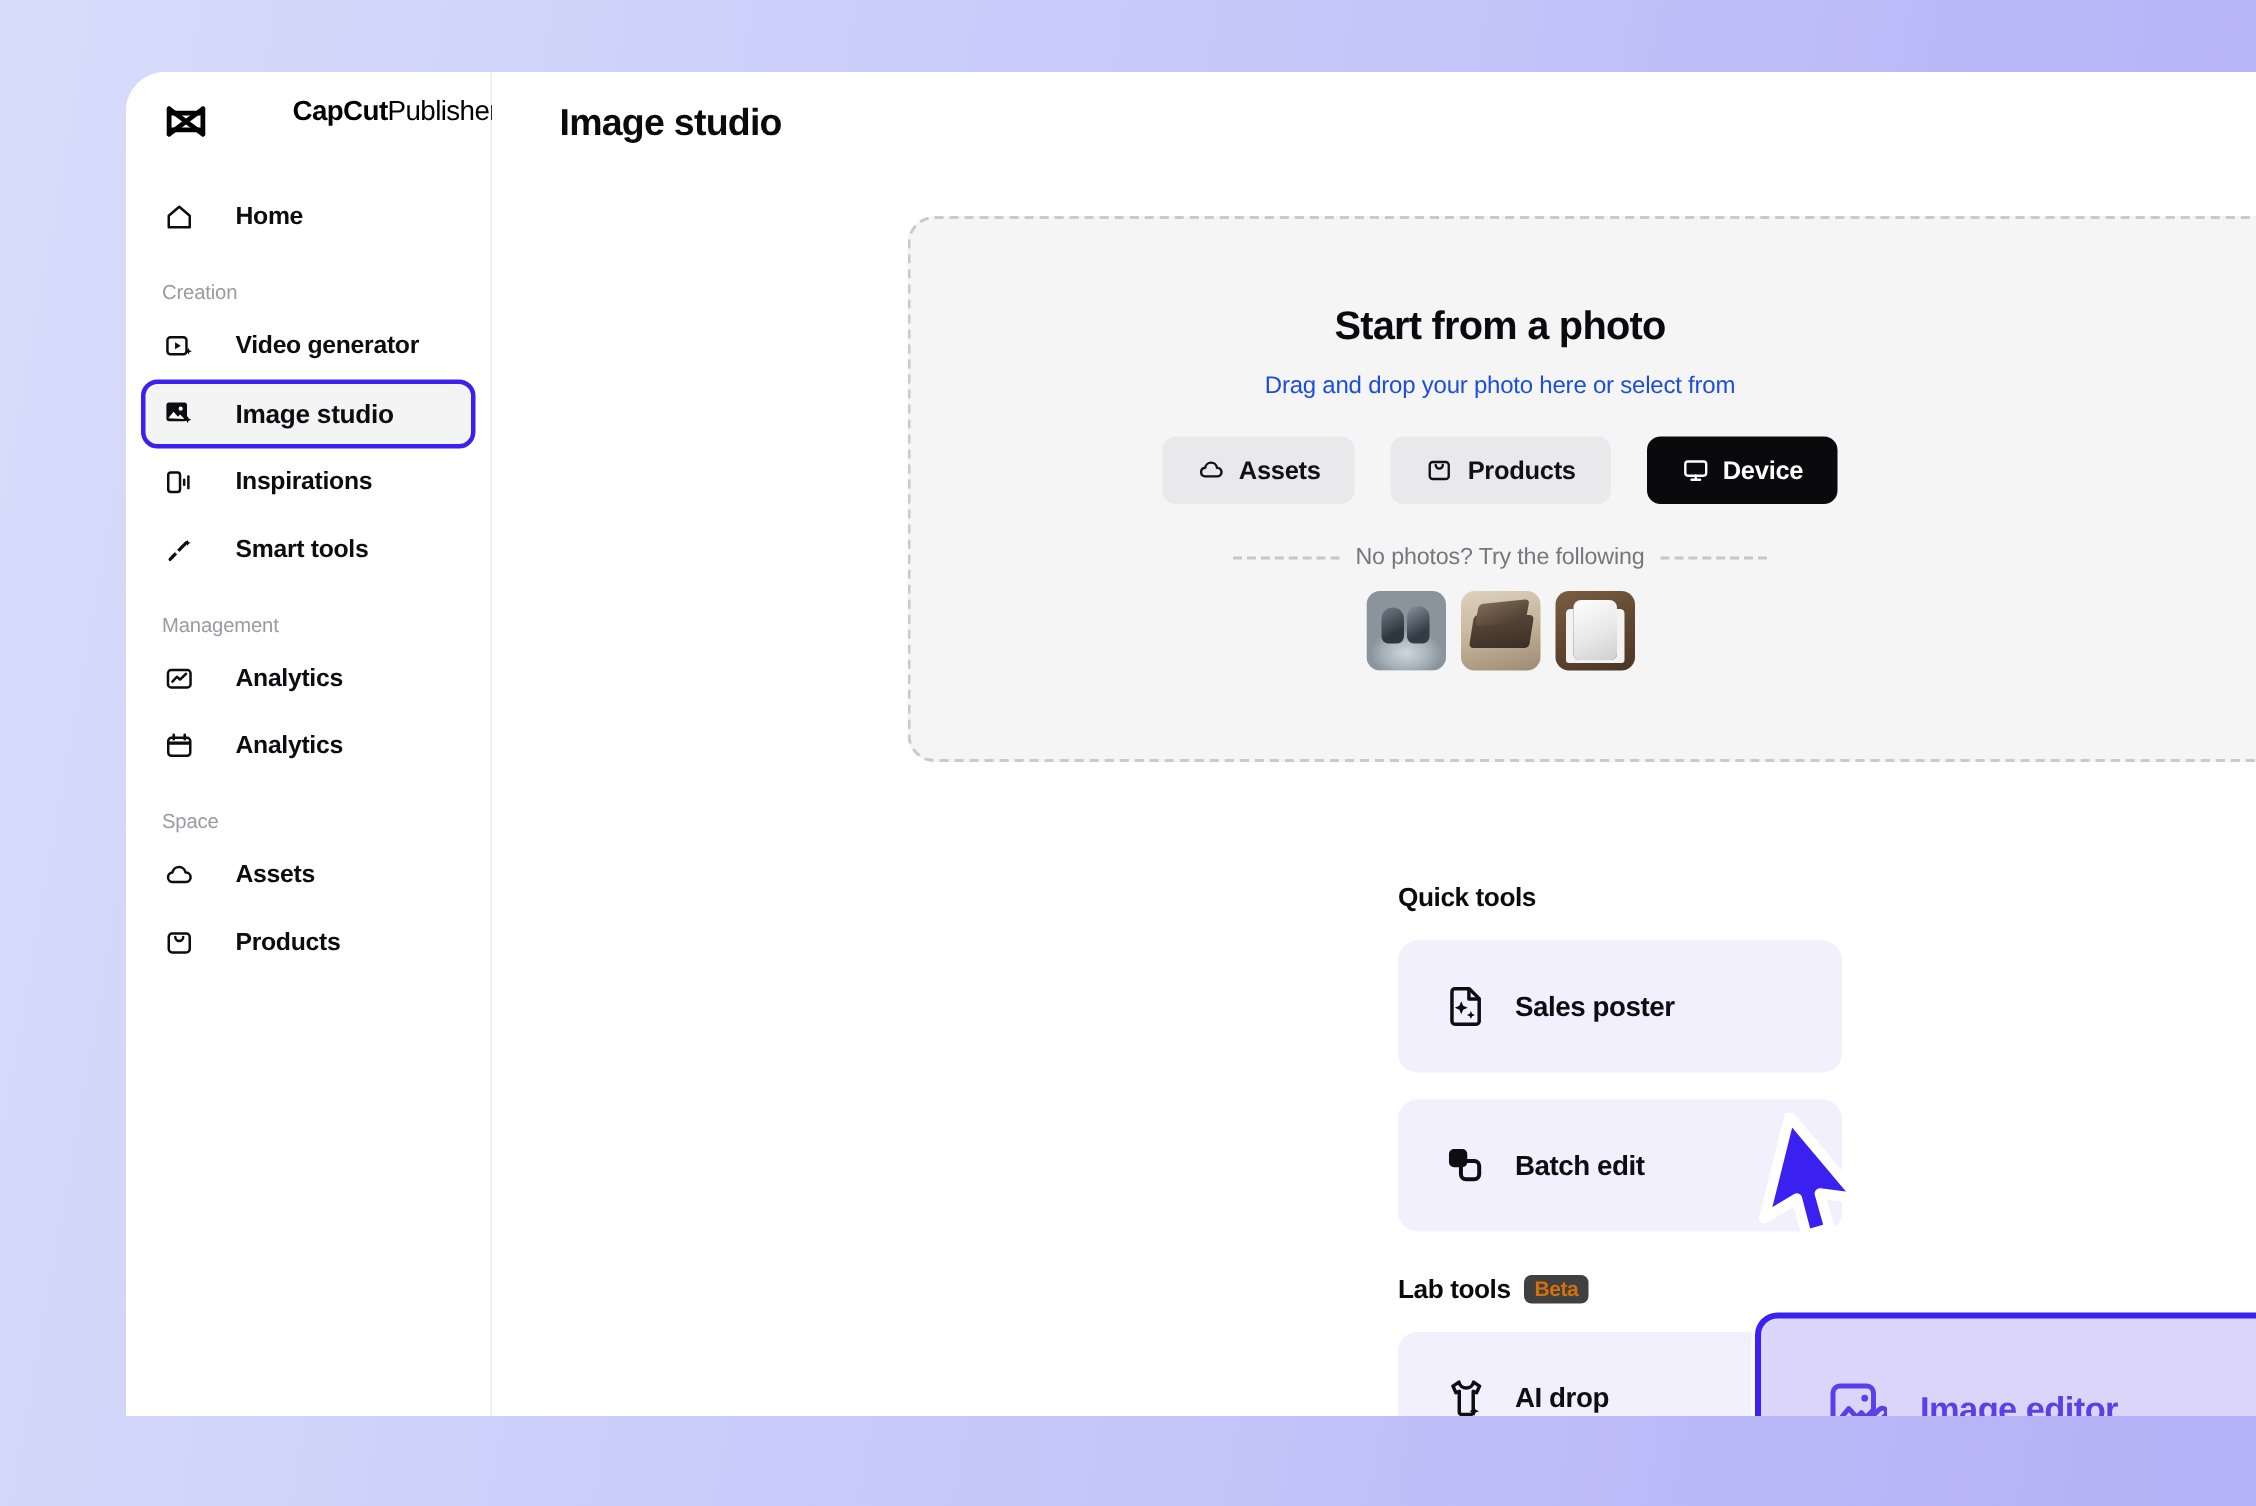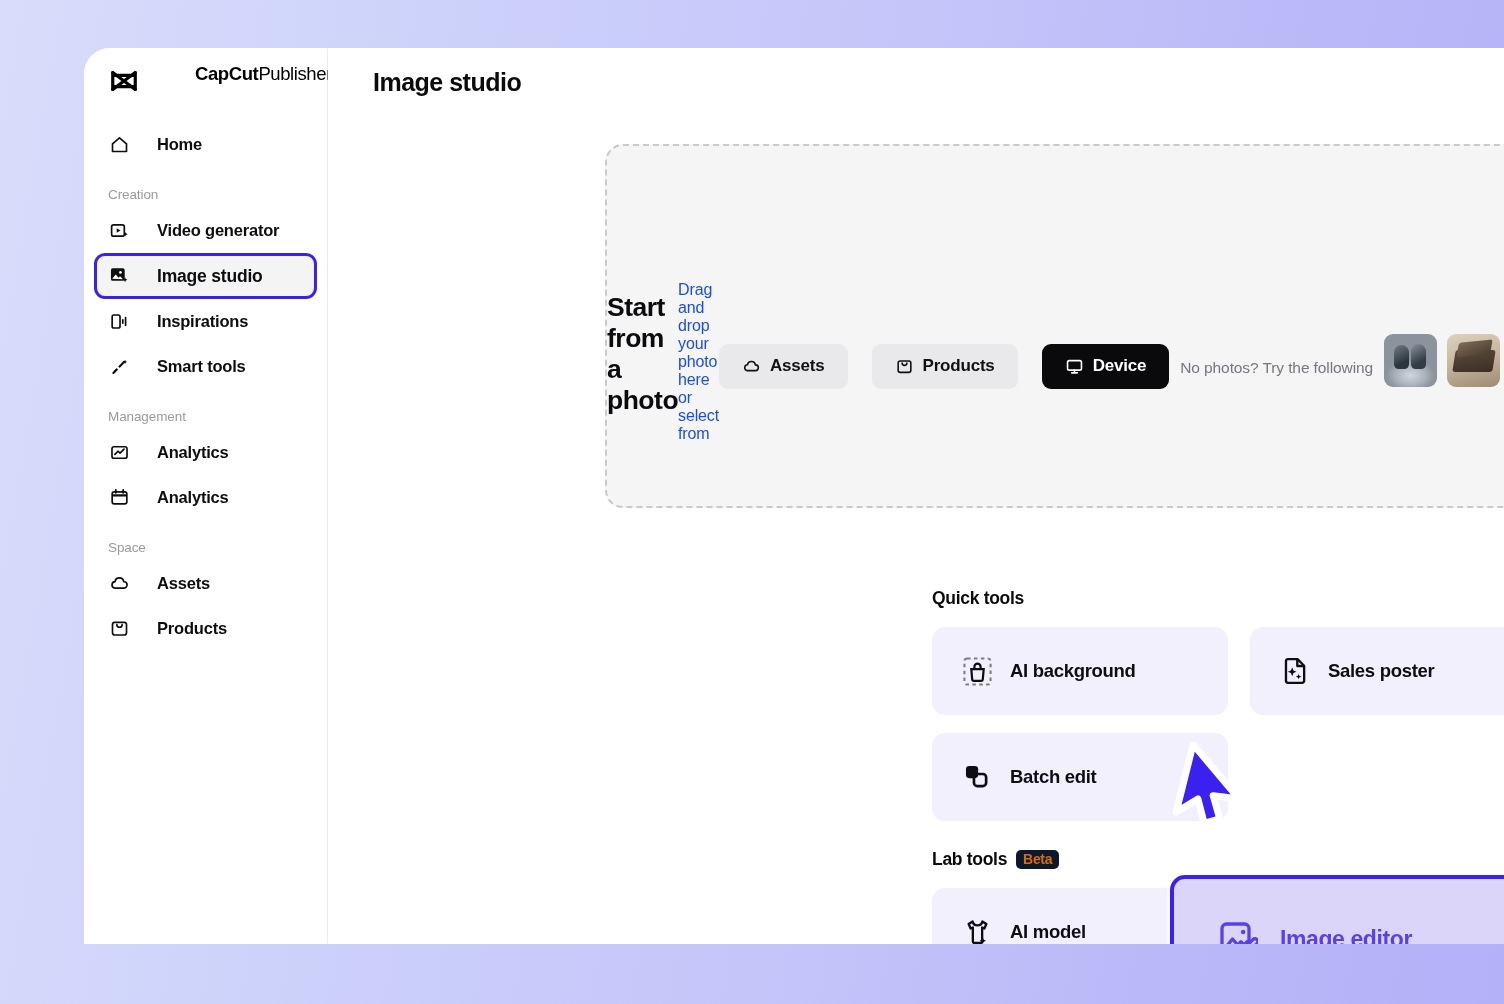--- a/index.html
+++ b/index.html
@@ -98,21 +98,21 @@
     width: 1183px; height: 364px;
     border: 2px dashed #c9c9ce;
     border-right: none;
     border-radius: 18px 0 0 18px;
     background: #f5f5f6;
     overflow: hidden;
   }
   .dz-inner {
     position: absolute; left: 0; top: 0;
     width: 786px; height: 100%;
-    display: flex; flex-direction: row; align-items: center;
+    display: flex; flex-direction: column; align-items: center;
     padding-top: 56px;
   }
   .dz-title { font-size: 26.5px; font-weight: 700; color: #0b0b0d; letter-spacing: -0.5px; }
   .dz-sub { font-size: 16px; color: #1d4ed8; margin-top: 16px; letter-spacing: -0.15px; }
   .dz-buttons { display: flex; gap: 24px; margin-top: 24px; }
   .dz-btn {
     display: flex; align-items: center; gap: 9px;
     height: 45px; padding: 0 23px;
     border-radius: 9px;
     background: #e9e9eb; color: #111114;
@@ -164,21 +164,21 @@
     box-shadow: -7px 4px 0 -2px #f2f2f2, 7px 4px 0 -2px #f2f2f2;
   }
 
   
   #tools { position: absolute; left: 604px; top: 540px; width: 1010px; }
   .section-head {
     display: flex; align-items: center; gap: 9px;
     font-size: 17.5px; font-weight: 700; color: #0b0b0d; letter-spacing: -0.3px;
   }
   .beta-badge {
-    background: #0f172a; color: #d4700b;
+    background: #404040; color: #d4700b;
     font-size: 14px; font-weight: 600;
     border-radius: 5px; padding: 2px 7px 3px; line-height: 1;
   }
   .tool-grid { display: flex; gap: 22px; margin-top: 18px; }
   .tool-card {
     width: 296px; height: 88px;
     background: #f2f0fd;
     border-radius: 13px;
     display: flex; align-items: center; gap: 16px;
     padding-left: 28px;
@@ -398,30 +398,20 @@
 
     </div>
 
     <div id="tools">
 
       <div class="section-head">
         <span>Quick tools</span>
       </div>
 
       <div class="tool-grid">
-        <div class="tool-card">
-          <span class="tool-ico">
-            <svg viewBox="0 0 28 28" width="31" height="31">
-              <rect x="2.2" y="2.2" width="23.6" height="23.6" rx="2.4" fill="none" stroke="#7d7d88" stroke-width="1.9" stroke-dasharray="3.2 3"></rect>
-              <path d="M8.4 11.8 h11.2 l-.8 9.2 a1.5 1.5 0 0 1-1.5 1.4 h-6.6 a1.5 1.5 0 0 1-1.5-1.4 Z" fill="none" stroke="#0d0d12" stroke-width="2"></path>
-              <path d="M11.2 12 V9.7 a2.8 2.8 0 0 1 5.6 0 V12" fill="none" stroke="#0d0d12" stroke-width="2"></path>
-            </svg>
-          </span>
-          <span class="tool-label">AI background</span>
-        </div>
 
         <div class="tool-card">
           <span class="tool-ico">
             <svg viewBox="0 0 28 28" width="31" height="31">
               <path d="M5.4 4.6 a1.8 1.8 0 0 1 1.8-1.8 h8.6 l6 6 v13.6 a1.8 1.8 0 0 1-1.8 1.8 H7.2 a1.8 1.8 0 0 1-1.8-1.8 Z" fill="none" stroke="#0d0d12" stroke-width="2.1" stroke-linejoin="round"></path>
               <path d="M15.6 2.8 V9 h6.2" fill="none" stroke="#0d0d12" stroke-width="2.1" stroke-linejoin="round"></path>
               <path d="M11 10.4 l1.15 2.75 2.75 1.15 -2.75 1.15 -1.15 2.75 -1.15-2.75 -2.75-1.15 2.75-1.15 Z" fill="#0d0d12"></path>
               <path d="M16.8 16.2 l.72 1.72 1.72 .72 -1.72 .72 -.72 1.72 -.72-1.72 -1.72-.72 1.72-.72 Z" fill="#0d0d12"></path>
             </svg>
           </span>
@@ -464,21 +454,21 @@
       </div>
 
       <div class="tool-grid">
         <div class="tool-card">
           <span class="tool-ico">
             <svg viewBox="0 0 28 28" width="31" height="31">
               <path d="M9.6 4 L6 6.4 l1.8 4 2-.9 V22 a1.5 1.5 0 0 0 1.5 1.5 h5.4 A1.5 1.5 0 0 0 18.2 22 V9.5 l2 .9 1.8-4 L18.4 4 a4.5 4.5 0 0 1-8.8 0 Z" fill="none" stroke="#0d0d12" stroke-width="2.1" stroke-linejoin="round"></path>
               <path d="M18.8 18.6 l.85 2.05 2.05 .85 -2.05 .85 -.85 2.05 -.85-2.05 -2.05-.85 2.05-.85 Z" fill="#0d0d12"></path>
             </svg>
           </span>
-          <span class="tool-label">AI model</span>
+          <span class="tool-label">AI drop</span>
         </div>
 
         <div class="tool-card">
           <span class="tool-ico">
             <svg viewBox="0 0 28 28" width="31" height="31">
               <ellipse cx="17.4" cy="19" rx="5.4" ry="2.4" fill="#c9c9d2"></ellipse>
               <ellipse cx="12.8" cy="13.4" rx="6.6" ry="8" fill="none" stroke="#0d0d12" stroke-width="2.4"></ellipse>
             </svg>
           </span>
           <span class="tool-label">AI shadows</span>

